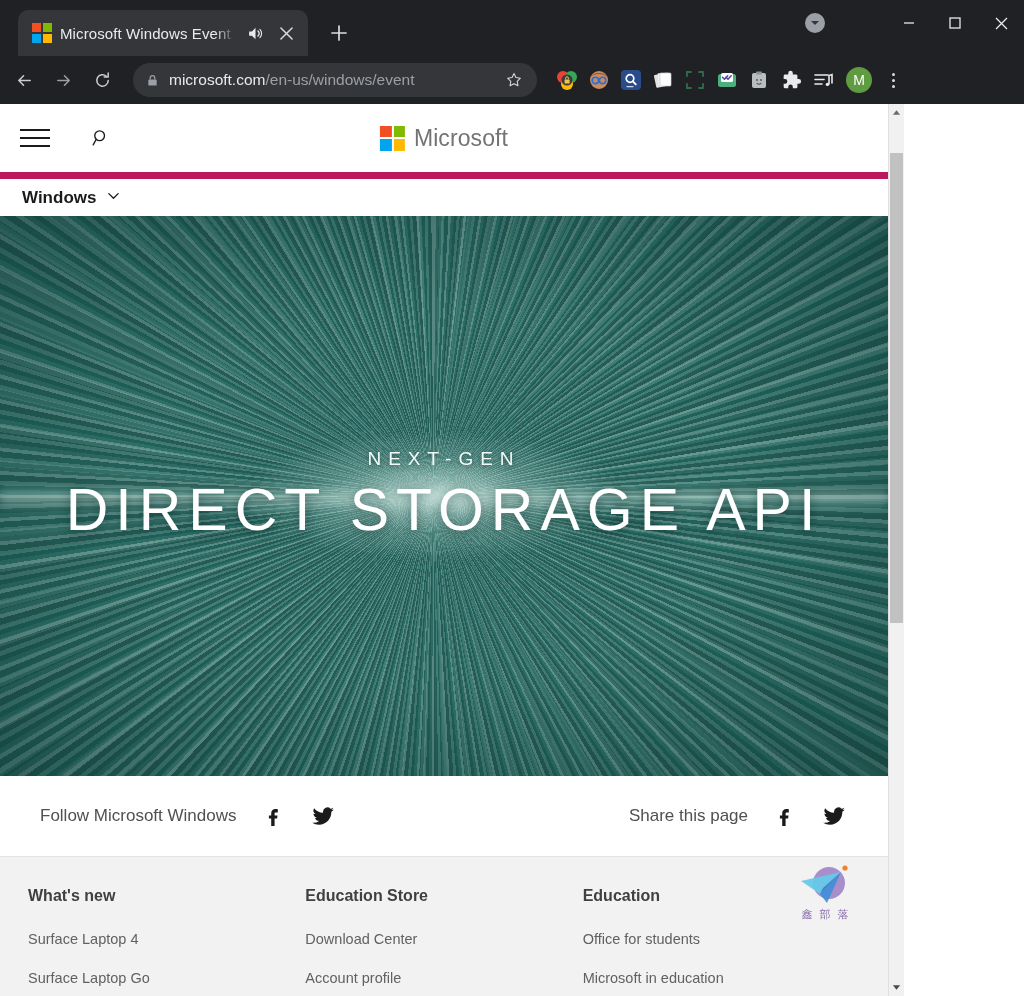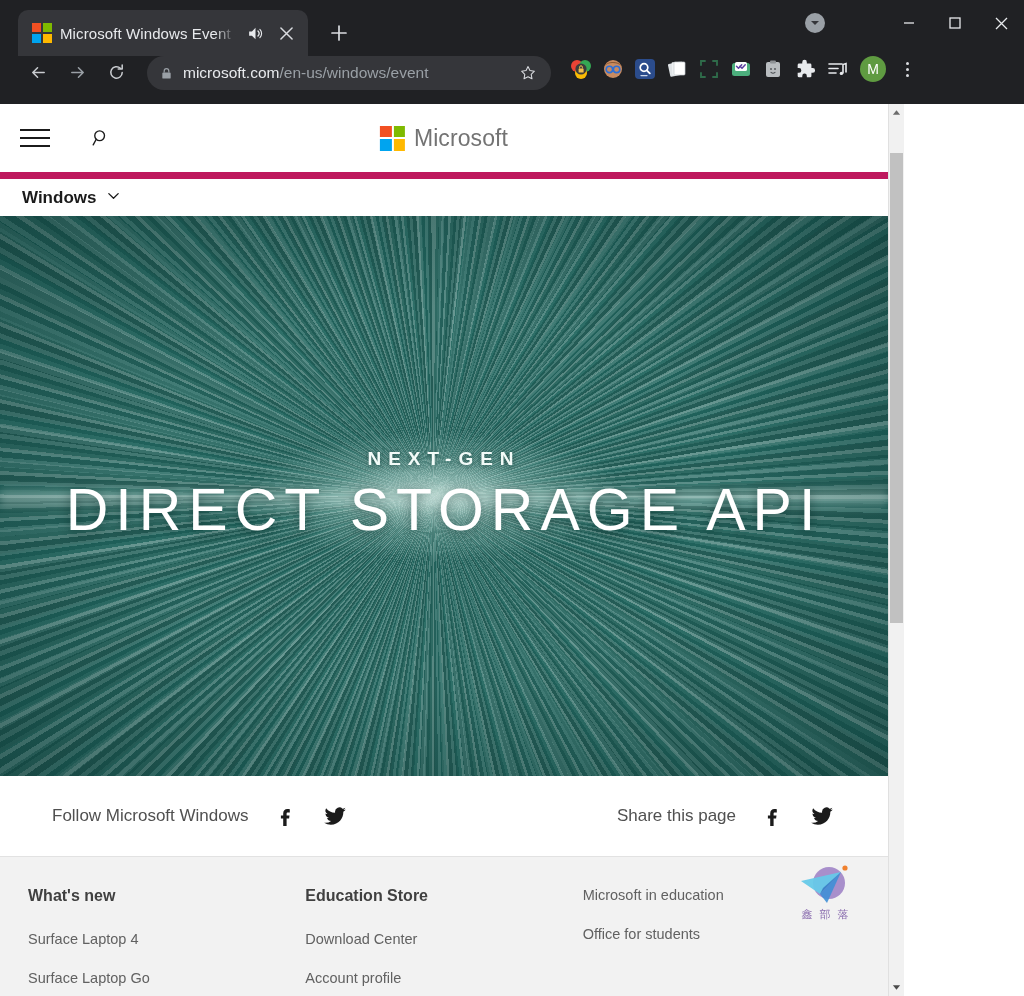--- a/index.html
+++ b/index.html
@@ -34,21 +34,21 @@
   }
   .tab-audio { width: 22px; height: 22px; display: flex; align-items: center; justify-content: center; flex: 0 0 22px; }
   .tab-close { width: 24px; height: 24px; display: flex; align-items: center; justify-content: center; color: #dadce0; font-size: 17px; flex: 0 0 24px; }
   .newtab { width: 34px; height: 34px; margin-left: 14px; margin-bottom: 6px; display: flex; align-items: center; justify-content: center; color: #dadce0; font-size: 24px; font-weight: 300; }
 
   .wincontrols { position: absolute; right: 0; top: 0; height: 46px; display: flex; align-items: center; }
   .tabsearch { width: 34px; height: 34px; display: flex; align-items: center; justify-content: center; margin-right: 54px; }
   .tabsearch .circ { width: 20px; height: 20px; border-radius: 50%; background: #9aa0a6; display: flex; align-items: center; justify-content: center; }
   .wc { width: 46px; height: 46px; display: flex; align-items: center; justify-content: center; color: #e8eaed; }
 
-  .toolbar { height: 48px; background: #202124; display: flex; align-items: flex-start; padding: 0 22px; gap: 7px; flex: 0 0 48px; }
+  .toolbar { height: 48px; background: #202124; display: flex; align-items: center; padding: 0 8px; gap: 7px; flex: 0 0 48px; }
   .navbtn { width: 32px; height: 32px; display: flex; align-items: center; justify-content: center; color: #9aa0a6; flex: 0 0 32px; }
   .omnibox {
     flex: 0 0 404px; height: 34px; margin-left: 8px; margin-right: 10px;
     background: #35363a; border-radius: 18px; display: flex; align-items: center; padding: 0 12px; gap: 10px;
   }
   .lock { width: 14px; height: 14px; flex: 0 0 14px; display: flex; align-items: center; justify-content: center; }
   .url { font-size: 15.5px; color: #e8eaed; white-space: nowrap; overflow: hidden; flex: 1 1 auto; }
   .url .path { color: #9aa0a6; }
   .star { width: 22px; height: 22px; flex: 0 0 22px; display: flex; align-items: center; justify-content: center; color: #dadce0; }
   .exticons { display: flex; align-items: center; gap: 6px; }
@@ -94,29 +94,29 @@
       z-index: -1;
   }
   .hero .glowcenter { position: absolute; inset: 0; background:
       radial-gradient(ellipse 30% 16% at 49% 50%, rgba(225,250,243,.75) 0%, rgba(200,240,230,.25) 40%, rgba(0,0,0,0) 72%); }
   .hero .hband { position: absolute; left: 0; right: 0; top: 48%; height: 26px; background:
       linear-gradient(to bottom, rgba(255,255,255,0), rgba(230,252,246,.45) 50%, rgba(255,255,255,0)); filter: blur(4px); }
   .hero .vignette { position: absolute; inset: 0; background:
       radial-gradient(ellipse 75% 75% at 49% 50%, rgba(0,0,0,0) 45%, rgba(4,40,38,.45) 100%); }
   .hero .herotext { position: absolute; inset: 0; display: flex; flex-direction: column; align-items: center; justify-content: center; }
   .hero .kicker {
-    color: #f2fbf8; font-size: 19px; letter-spacing: 7px; font-weight: 700;
+    color: #f2fbf8; font-size: 19px; letter-spacing: 7px; font-weight: 400;
     text-shadow: 0 1px 6px rgba(0,30,28,.6); margin-bottom: 6px;
   }
   .hero .headline {
     color: #ffffff; font-size: 59px; letter-spacing: 7px; font-weight: 400; white-space: nowrap;
     text-shadow: 0 2px 12px rgba(0,30,28,.55);
   }
 
-  .socialbar { height: 80px; background: #fff; display: flex; align-items: center; padding: 0 52px; }
+  .socialbar { height: 80px; background: #fff; display: flex; align-items: center; padding: 0 40px; }
   .socgroup { display: flex; align-items: center; gap: 22px; }
   .socgroup .txt { font-size: 17px; color: #505050; }
   .socicon { width: 28px; height: 28px; display: flex; align-items: center; justify-content: center; }
   .socspacer { flex: 1 1 auto; }
 
   .footer { background: #f2f2f2; border-top: 1px solid #e2e2e2; padding: 30px 0 0 0; position: relative; height: 144px; }
   .footcols { display: flex; padding: 0 28px; }
   .footcol { width: 324px; }
   .footcol h4 { font-size: 16px; color: #404040; font-weight: bold; margin-bottom: 26px; }
   .footcol a { display: block; font-size: 14.5px; color: #616161; text-decoration: none; margin-bottom: 23px; }
@@ -389,22 +389,23 @@
             <h4>What's new</h4>
             <a>Surface Laptop 4</a>
             <a>Surface Laptop Go</a>
           </div>
           <div class="footcol">
             <h4>Education Store</h4>
             <a>Download Center</a>
             <a>Account profile</a>
           </div>
           <div class="footcol">
+            <h4>Education</h4>
+            <a>Office for students</a>
             <a>Microsoft in education</a>
-            <a>Office for students</a>
           </div>
         </div>
         <div class="watermark">
           <div class="wm-mark">
             <svg width="62" height="46" viewBox="0 0 62 46">
               <circle cx="34" cy="20" r="16" fill="#9b7ec4" opacity=".85"></circle>
               <circle cx="50" cy="5" r="2.6" fill="#f0812f"></circle>
               <path d="M6 18L46 9 25 31z" fill="#66c9e8" opacity=".95"></path>
               <path d="M25 31L46 9 32 40z" fill="#3f8fd6" opacity=".9"></path>
               <path d="M25 31L46 9 28 25z" fill="#2f6fc0" opacity=".75"></path>

